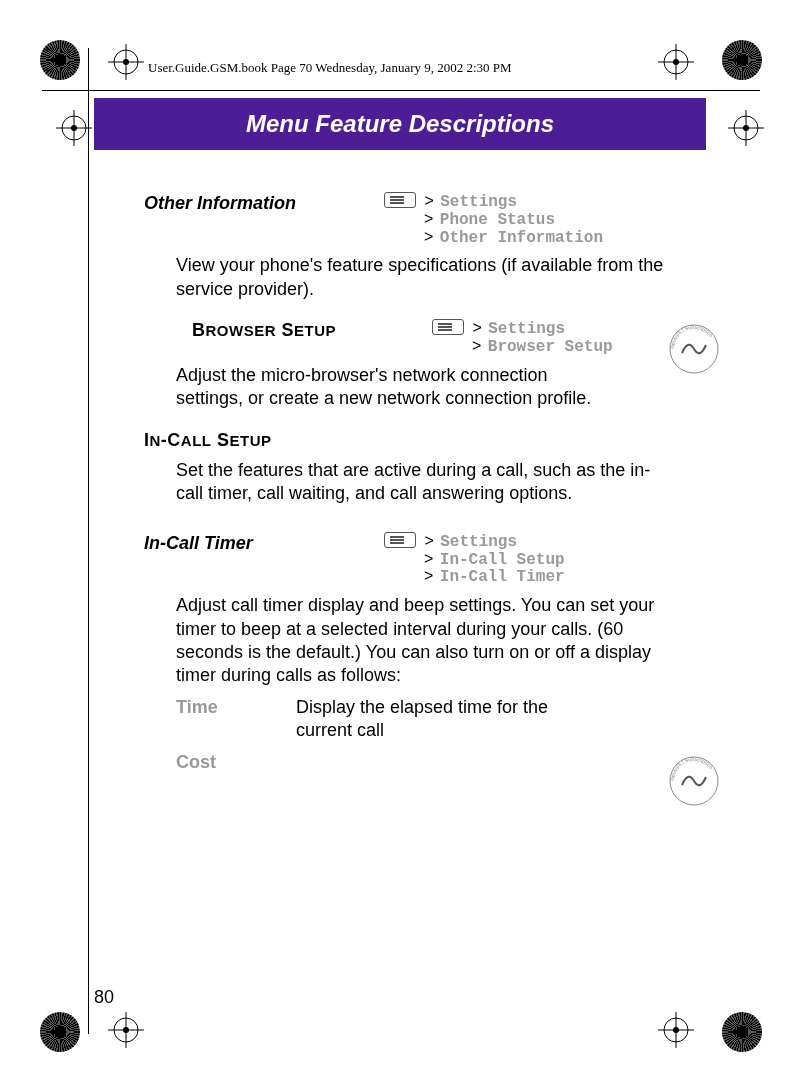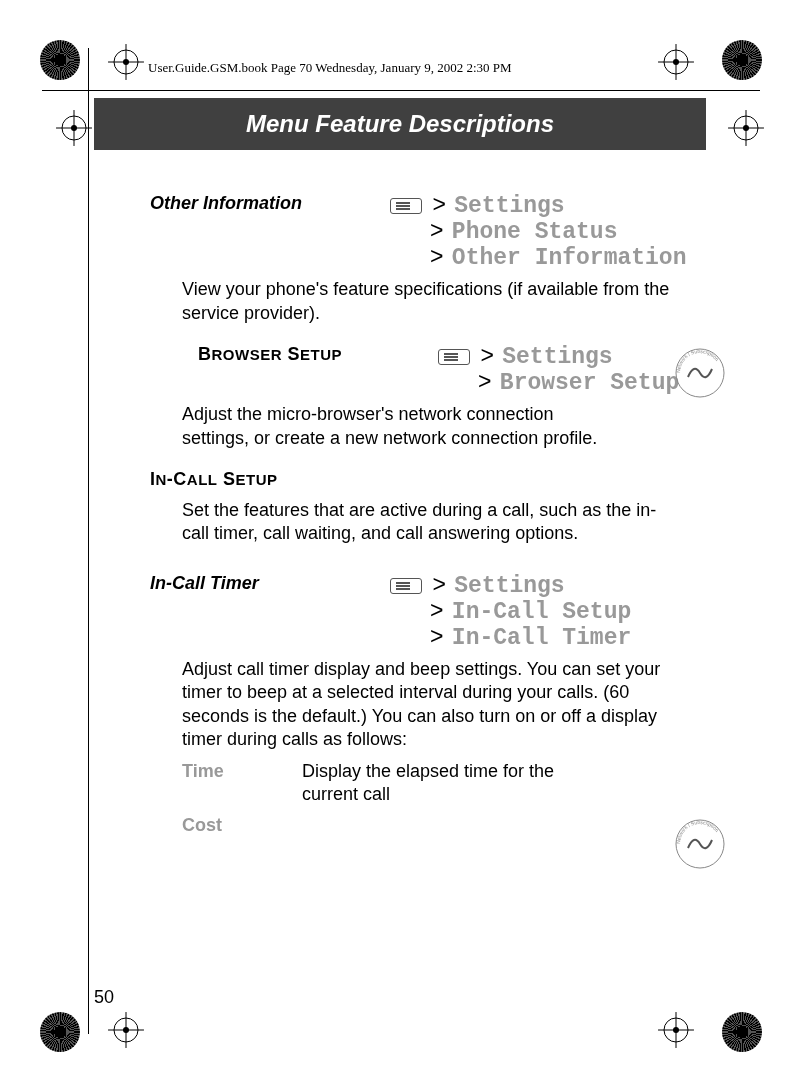--- a/index.html
+++ b/index.html
@@ -56,32 +56,32 @@
     font-size: 13px;
     font-family: "Times New Roman", serif;
     color: #000;
   }
   .chapter-bar {
     position: absolute;
     left: 94px;
     top: 98px;
     width: 612px;
     height: 52px;
-    background: #404040;
+    background: #4c1d95;
     color: #fff;
     font-style: italic;
     font-weight: bold;
     font-size: 24px;
     text-align: center;
     line-height: 52px;
     font-family: "Arial", sans-serif;
   }
   .content {
     position: absolute;
-    left: 150px;
+    left: 144px;
     top: 178px;
     width: 520px;
     font-family: "Myriad Pro", "Segoe UI", Arial, sans-serif;
     font-size: 18px;
     color: #000;
     line-height: 1.25;
   }
   .row { display:flex; align-items:flex-start; margin-top:14px; }
   .lead-label {
     width: 240px;
@@ -91,21 +91,21 @@
     font-size: 18px;
     padding-top:0;
   }
   .lead-label.sc {
     font-style: normal;
     font-weight: bold;
     font-variant: small-caps;
     letter-spacing: 0.5px;
   }
   .nav-block {
-    font-size: 23px;
+    font-size: 16px;
     color: #999;
     font-family: "Courier New", monospace;
     font-weight: bold;
     line-height: 1.05;
   }
   .nav-block .gt { color: #000; font-family: Arial, sans-serif; font-weight:normal; padding: 0 2px;}
   .nav-line { white-space: nowrap; }
   .nav-icon {
     display:inline-block;
     width: 30px; height: 14px;
@@ -263,14 +263,14 @@
             <circle cx="30" cy="30" r="24" fill="none" stroke="#888" stroke-width="1"></circle>
         <path d="M18 34 q6 -14 12 -4 q6 10 12 -4" fill="none" stroke="#555" stroke-width="2"></path>
         <path id="tp2" d="M10 30 a20 20 0 0 1 40 0" fill="none"></path>
         <text font-size="5" fill="#888"><textPath href="#tp2">Network / Subscription</textPath></text>
         </svg>
       </div>
     </div>
 
   </div>
 
-  <div class="pagenum">50</div>
+  <div class="pagenum">80</div>
 </div>
 
 </body></html>

